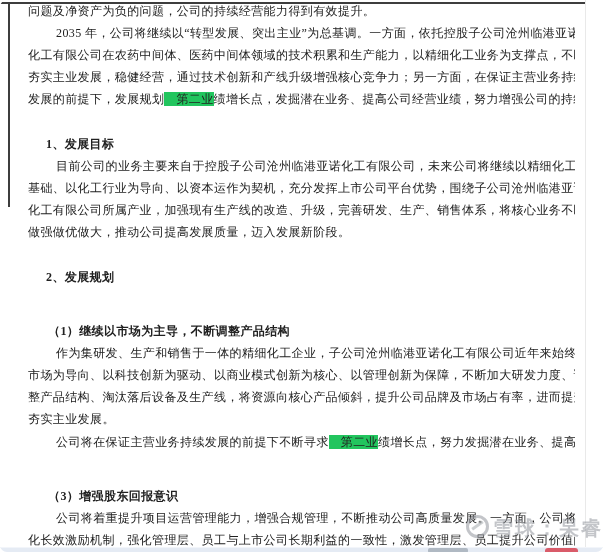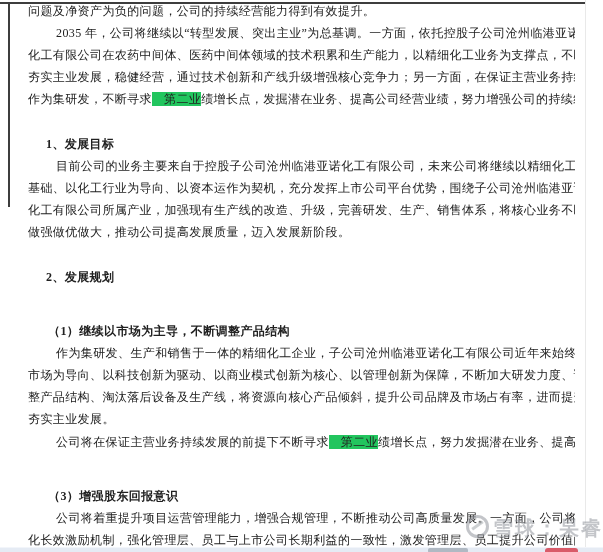--- a/index.html
+++ b/index.html
@@ -3,20 +3,21 @@
 <meta charset="utf-8">
 <style>
   html,body{margin:0;padding:0;}
   #screen{
     position:relative;
     width:603px;height:552px;
     background:#ffffff;
     overflow:hidden;
     font-family:"Liberation Serif","DejaVu Serif",serif;
     color:#212121;
+    border-radius:7px;
   }
   
   .top-rule{position:absolute;left:0;top:2px;width:585px;height:2px;background:#3d3d3d;}
   .left-rule{position:absolute;left:8px;top:2px;width:2px;height:205px;background:#3d3d3d;}
   .right-page-edge{position:absolute;left:585px;top:0;width:1px;height:552px;background:#e9e9e9;}
 
   
   #doc{position:absolute;left:0;top:0;width:603px;}
   .line{
     height:22.04px;line-height:22.04px;
@@ -78,21 +79,21 @@
 
   <div class="top-rule"></div>
   <div class="left-rule"></div>
   <div class="right-page-edge"></div>
 
   <div id="doc">
       <div class="line cont"><span>问题及净资产为负的问题，公司的持续经营能力得到有效提升。</span></div>
       <div class="line first"><span>2035 年，公司将继续以“转型发展、突出主业”为总基调。一方面，依托控股子公司沧州临港亚诺</span></div>
       <div class="line cont"><span>化工有限公司在农药中间体、医药中间体领域的技术积累和生产能力，以精细化工业务为支撑点，不断</span></div>
       <div class="line cont"><span>夯实主业发展，稳健经营，通过技术创新和产线升级增强核心竞争力；另一方面，在保证主营业务持续</span></div>
-      <div class="line cont"><span>作为集研发，不断寻求</span><span class="hl">第二业</span><span>绩增长点，发掘潜在业务、提高公司经营业绩，努力增强公司的持续经</span></div>
+      <div class="line cont"><span>发展的前提下，发展规划</span><span class="hl">第二业</span><span>绩增长点，发掘潜在业务、提高公司经营业绩，努力增强公司的持续经</span></div>
       <div class="line hnum"><span>1、发展目标</span></div>
       <div class="line first"><span>目前公司的业务主要来自于控股子公司沧州临港亚诺化工有限公司，未来公司将继续以精细化工为</span></div>
       <div class="line cont"><span>基础、以化工行业为导向、以资本运作为契机，充分发挥上市公司平台优势，围绕子公司沧州临港亚诺</span></div>
       <div class="line cont"><span>化工有限公司所属产业，加强现有生产线的改造、升级，完善研发、生产、销售体系，将核心业务不断</span></div>
       <div class="line cont"><span>做强做优做大，推动公司提高发展质量，迈入发展新阶段。</span></div>
       <div class="line hnum"><span>2、发展规划</span></div>
       <div class="line hparen"><span>（1）继续以市场为主导，不断调整产品结构</span></div>
       <div class="line first"><span>作为集研发、生产和销售于一体的精细化工企业，子公司沧州临港亚诺化工有限公司近年来始终以</span></div>
       <div class="line cont"><span>市场为导向、以科技创新为驱动、以商业模式创新为核心、以管理创新为保障，不断加大研发力度、调</span></div>
       <div class="line cont"><span>整产品结构、淘汰落后设备及生产线，将资源向核心产品倾斜，提升公司品牌及市场占有率，进而提升</span></div>

